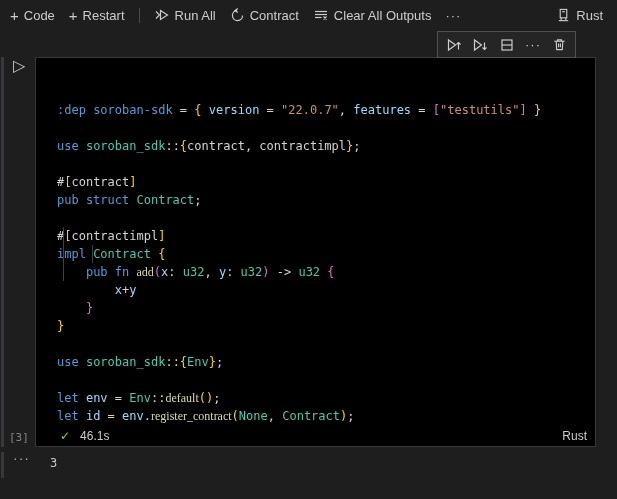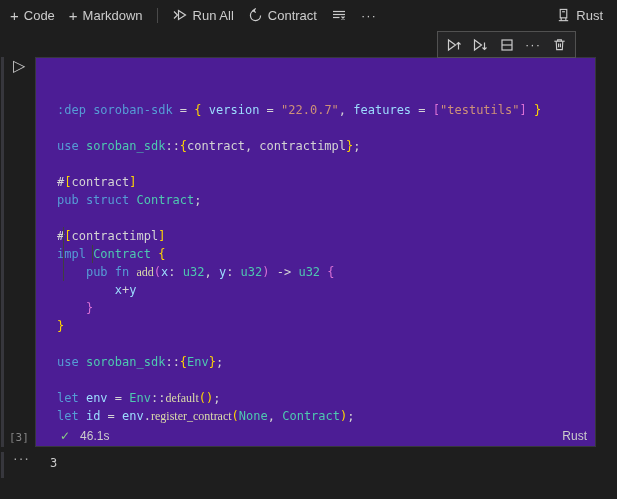--- a/index.html
+++ b/index.html
@@ -41,21 +41,21 @@
   .focus-bar-out { position:absolute; left:1px; top:452px; width:3px; height:26px; background:#37373d; }
 
   .run-btn {
     position:absolute; left:13px; top:58px;
     font-size:16px; line-height:1; color:#c5c5c5; cursor:pointer;
     font-family:"DejaVu Sans", sans-serif;
   }
 
   .cell {
     position:absolute; left:35px; top:57px; width:561px; height:390px;
-    border:1px solid #37373d; background:#4c1d95;
+    border:1px solid #37373d; background:#000000;
   }
   .code-area {
     position:absolute; top:0; left:0; right:0; height:370px;
     padding:7px 0 0 21px;
     font-family:"DejaVu Sans Mono","Liberation Mono",monospace;
     font-size:12px; line-height:18px;
     white-space:pre; color:#d4d4d4;
     overflow:hidden;
   }
   .code-line { height:18px; }
@@ -101,21 +101,21 @@
 </head>
 <body>
 
 <div class="nb-toolbar">
   <div class="tb-btn">
     <span class="plus-glyph">+</span>
     <span>Code</span>
   </div>
   <div class="tb-btn">
     <span class="plus-glyph">+</span>
-    <span>Markdown</span>
+    <span>Restart</span>
   </div>
   <div class="tb-divider"></div>
   <div class="tb-btn">
     <span>
       <svg width="16" height="16" viewBox="0 0 16 16" fill="none" stroke="#cccccc" stroke-width="1.2">
         <path d="M2 4.5 L5.5 8 L2 11.5"></path>
         <path d="M6.5 3.5 L13.5 8 L6.5 12.5 Z"></path>
       </svg>
     </span>
     <span>Run All</span>
@@ -131,20 +131,21 @@
   </div>
   <div class="tb-btn">
     <span>
       <svg width="16" height="16" viewBox="0 0 16 16" fill="none" stroke="#cccccc" stroke-width="1.2">
         <path d="M2 4.5 H14"></path>
         <path d="M2 7.5 H14"></path>
         <path d="M2 10.5 H8.5"></path>
         <path d="M10.5 9.5 L13.5 12.5 M13.5 9.5 L10.5 12.5"></path>
       </svg>
     </span>
+    <span>Clear All Outputs</span>
   </div>
   <div class="tb-more">···</div>
   <div class="tb-spacer"></div>
   <div class="tb-btn">
     <span>
       <svg width="15" height="15" viewBox="0 0 16 16" fill="none" stroke="#cccccc" stroke-width="1.2">
         <rect x="4.5" y="1.5" width="7" height="9"></rect>
         <path d="M6.5 4 H9.5"></path>
         <path d="M3 13.5 H13"></path>
         <path d="M5.5 10.5 V13.5 M10.5 10.5 V13.5"></path>

